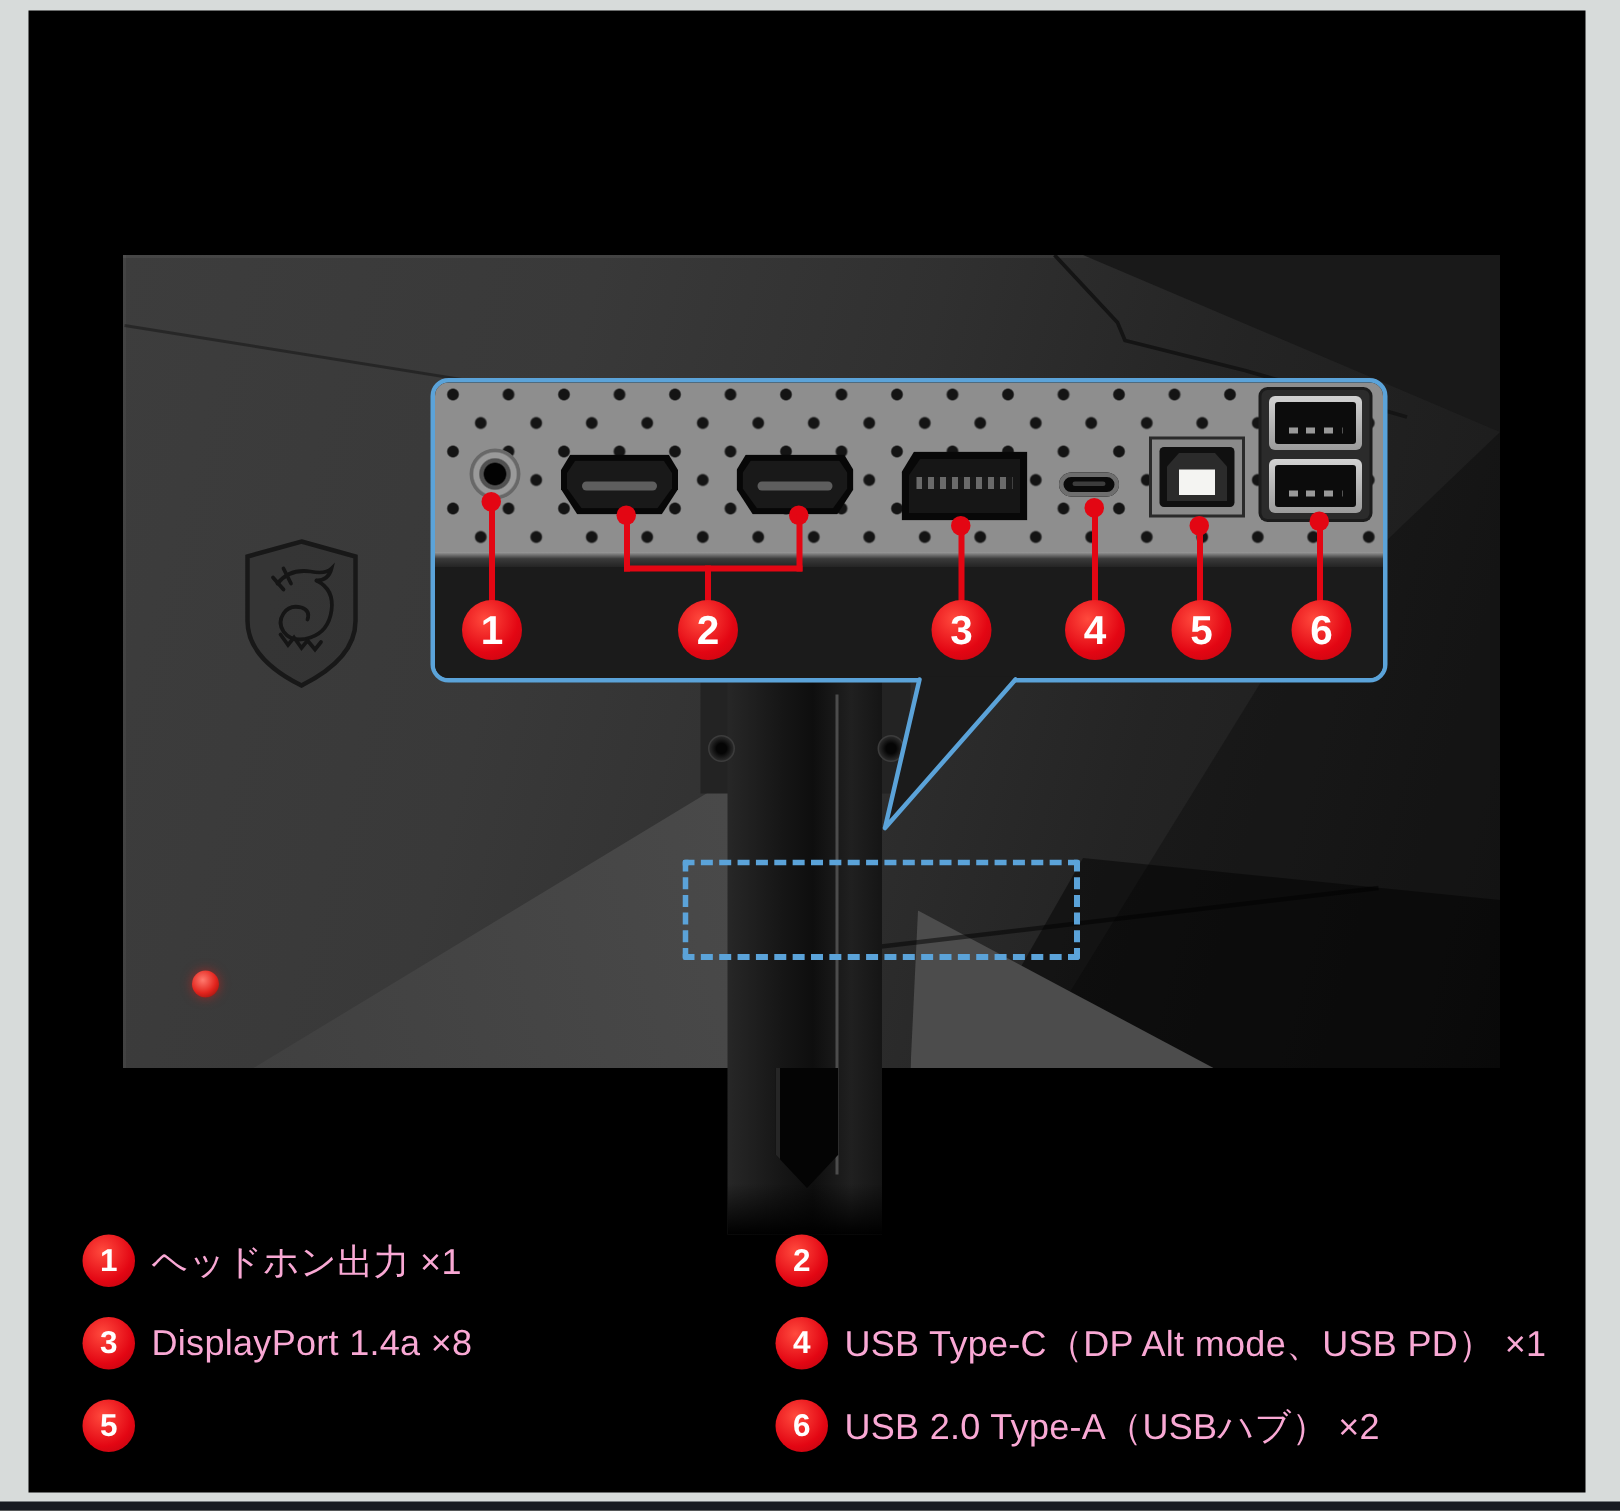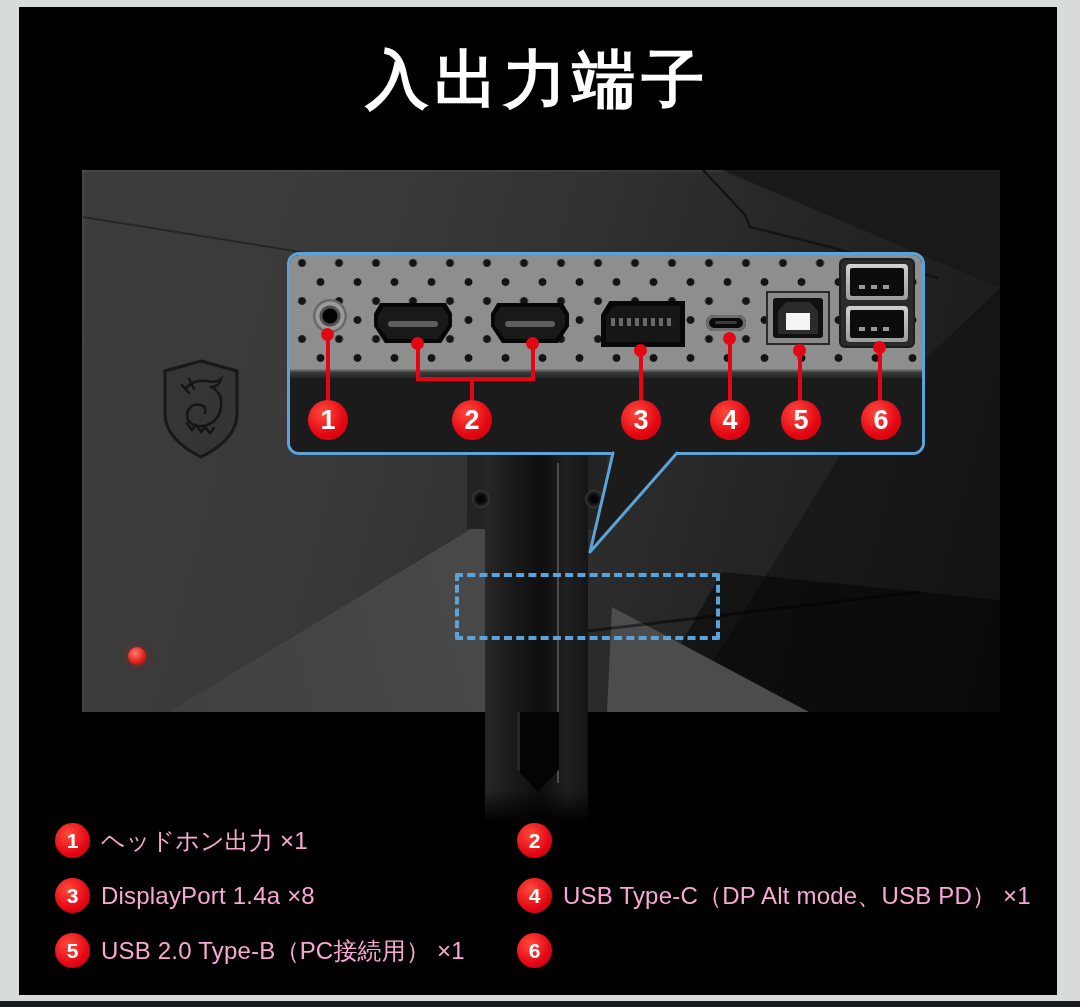--- a/index.html
+++ b/index.html
@@ -108,21 +108,20 @@
   .legend-badge{flex:0 0 35px;width:35px;height:35px;border-radius:50%;
     background:radial-gradient(circle at 38% 32%,#ff4a3d,#e30613 62%,#b3040e);
     color:#fff;font-size:21px;font-weight:700;display:flex;align-items:center;justify-content:center;}
   .legend-label{color:#f9a8d4;font-size:24px;font-weight:500;letter-spacing:.2px;white-space:nowrap;text-align:right;}
 </style>
 </head>
 <body>
 
 <div class="canvas">
 
-  <div class="title">入出力端子</div>
 
   <div class="monitor">
     <div class="facet f-top-right"></div>
     <div class="facet f-right"></div>
     <div class="facet f-bot-right"></div>
     <div class="facet f-wedge-left"></div>
     <div class="facet f-wedge-right"></div>
     <svg class="seams" width="918" height="542" viewBox="0 0 918 542">
       <path d="M621,0 L663,45 L668,57 L748,77 L856,108" fill="none" stroke="#141414" stroke-width="2.5"></path>
       <path d="M1,47 L475,123" fill="none" stroke="rgba(0,0,0,.35)" stroke-width="2"></path>
@@ -219,22 +218,22 @@
     <div class="legend-item">
       <div class="legend-badge">3</div>
       <div class="legend-label">DisplayPort 1.4a ×8</div>
     </div>
     <div class="legend-item">
       <div class="legend-badge">4</div>
       <div class="legend-label">USB Type-C（DP Alt mode、USB PD） ×1</div>
     </div>
     <div class="legend-item">
       <div class="legend-badge">5</div>
-      <div class="legend-label">USB 2.0 Type-B（PC接続用） ×1</div>
     </div>
     <div class="legend-item">
       <div class="legend-badge">6</div>
+      <div class="legend-label">USB 2.0 Type-A（USBハブ） ×2</div>
     </div>
   </div>
 
 </div>
 
 <div class="bottom-bar"></div>
 
 </body></html>

